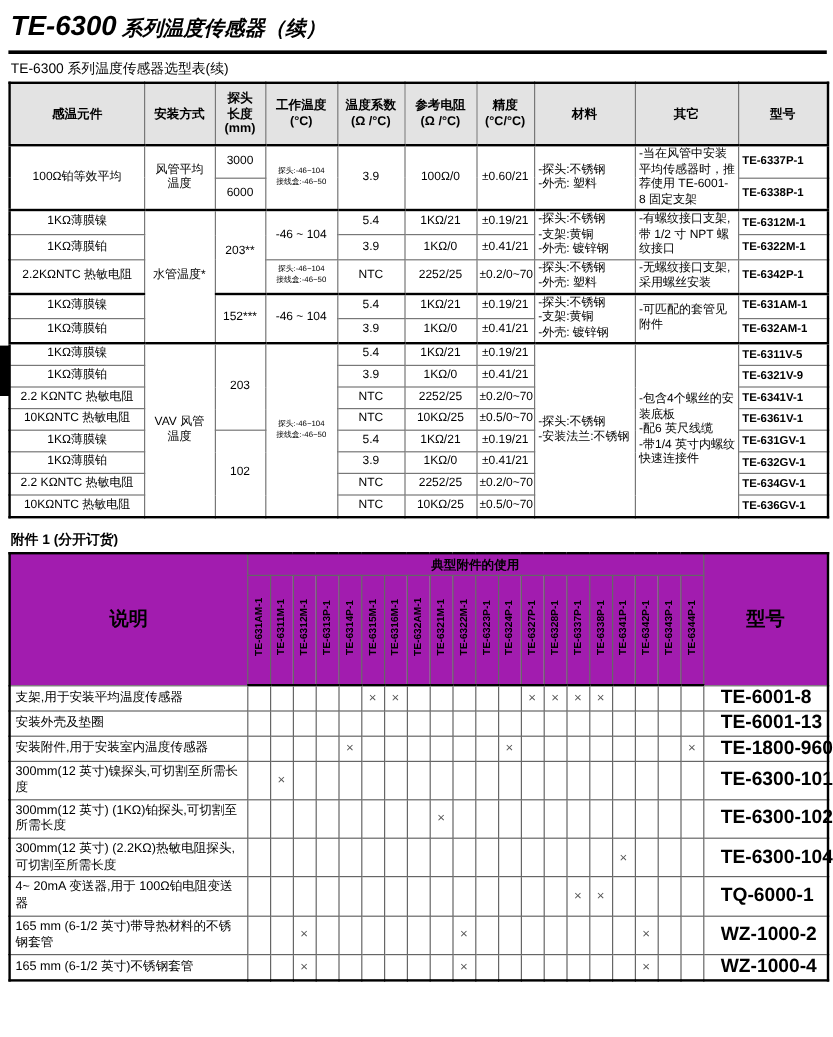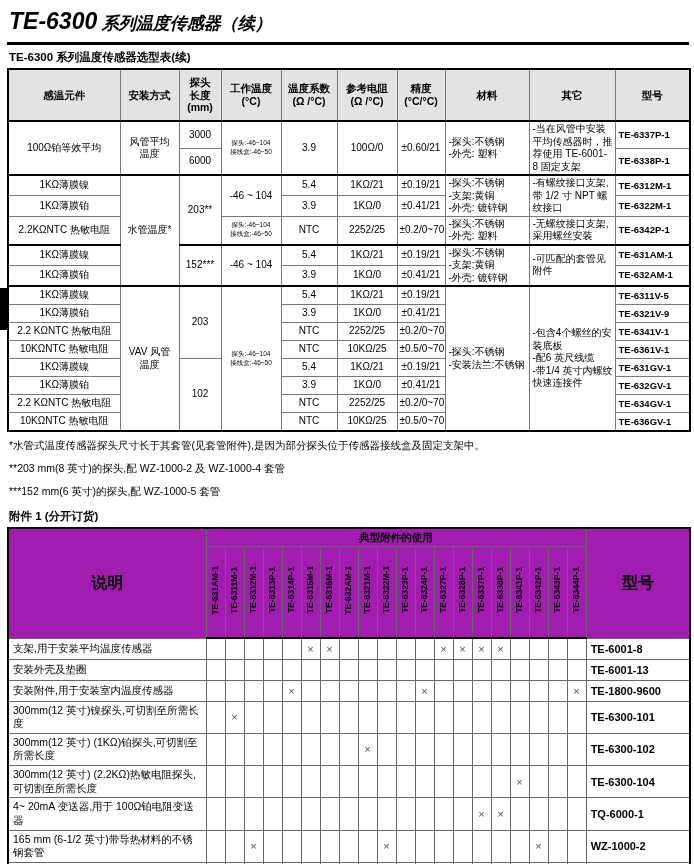--- a/index.html
+++ b/index.html
@@ -2,21 +2,21 @@
 <html><head>
 <meta charset="utf-8">
 <style>
   html,body{margin:0;padding:0;background:#fff;}
   body{width:694px;height:864px;position:relative;color:#000;
        font-family:"Liberation Sans","DejaVu Sans",sans-serif;}
   .sheet{padding:4px 5px 0 7px;}
   .titlebar{border-bottom:3px solid #000;padding:4px 0 7px 2px;margin-bottom:3px;font-style:italic;}
   .title-model{font-size:23px;font-weight:bold;letter-spacing:0px;}
   .title-rest{font-size:17px;font-weight:bold;}
-  .subtitle{font-weight:bold;font-size:11.5px;margin:5px 0 3px 2px;}
+  .subtitle{font-weight:normal;font-size:11.5px;margin:5px 0 3px 2px;}
   table{border-collapse:collapse;table-layout:fixed;width:682px;background:#fff;}
   #t1,#t2{border:2px solid #000;}
   #t1 th,#t1 td{border:1px solid #777;font-size:10px;text-align:center;
       vertical-align:middle;padding:1px 2px;white-space:pre-line;line-height:1.25;
       overflow:hidden;}
   #t1 thead th{background:#e3e3e3;font-weight:bold;font-size:10.5px;height:48px;
       border-bottom:2px solid #000;line-height:1.2;}
   #t1 td{height:15px;}
   #t1 tr.gsep td{border-top:2px solid #000;}
   .lt{text-align:left !important;padding-left:3px !important;margin-left:32px;}
@@ -33,21 +33,21 @@
   #t2 th.usage{font-weight:bold;font-size:10.5px;height:17px;}
   #t2 th.side{font-weight:bold;font-size:16px;}
   #t2 th.vcol{height:90px;vertical-align:middle;text-align:center;
       border-bottom:2px solid #000;}
   #t2 th.vcol span{writing-mode:vertical-rl;transform:rotate(180deg);
       display:inline-block;font-size:8.5px;font-weight:bold;white-space:nowrap;
       line-height:1;}
   #t2 td.desc{text-align:left;font-size:10.5px;padding:2px 4px;line-height:1.3;
       height:16px;}
   #t2 td.mark{text-align:center;font-size:11px;color:#555;}
-  #t2 td.model{font-weight:bold;font-size:11px;text-align:left;padding-left:4px;
+  #t2 td.model{font-weight:bold;font-size:16px;text-align:left;padding-left:14px;
       white-space:nowrap;}
   .cdesc{width:198px}.mc{width:19px}.cmodel{width:104px}
   .page-tab{position:absolute;left:0;top:288px;width:8px;height:42px;
       background:#000;}
 </style>
 </head>
 <body>
 
 <div class="page-tab"></div>
 
@@ -229,25 +229,20 @@
         <tr>
           <td>10KΩNTC 热敏电阻</td>
           <td>NTC</td>
           <td>10KΩ/25</td>
           <td>±0.5/0~70</td>
           <td class="md">TE-636GV-1</td>
         </tr>
       </tbody>
   </table>
 
-  <div class="footnotes">
-    <p>*水管式温度传感器探头尺寸长于其套管(见套管附件),是因为部分探头位于传感器接线盒及固定支架中。</p>
-    <p>**203 mm(8 英寸)的探头,配 WZ-1000-2 及 WZ-1000-4 套管</p>
-    <p>***152 mm(6 英寸)的探头,配 WZ-1000-5 套管</p>
-  </div>
 
   <div class="att-heading">附件 1 (分开订货)</div>
 
   <table id="t2">
     <colgroup>
         <col class="cdesc">
         <col class="mc">
         <col class="mc">
         <col class="mc">
         <col class="mc">

